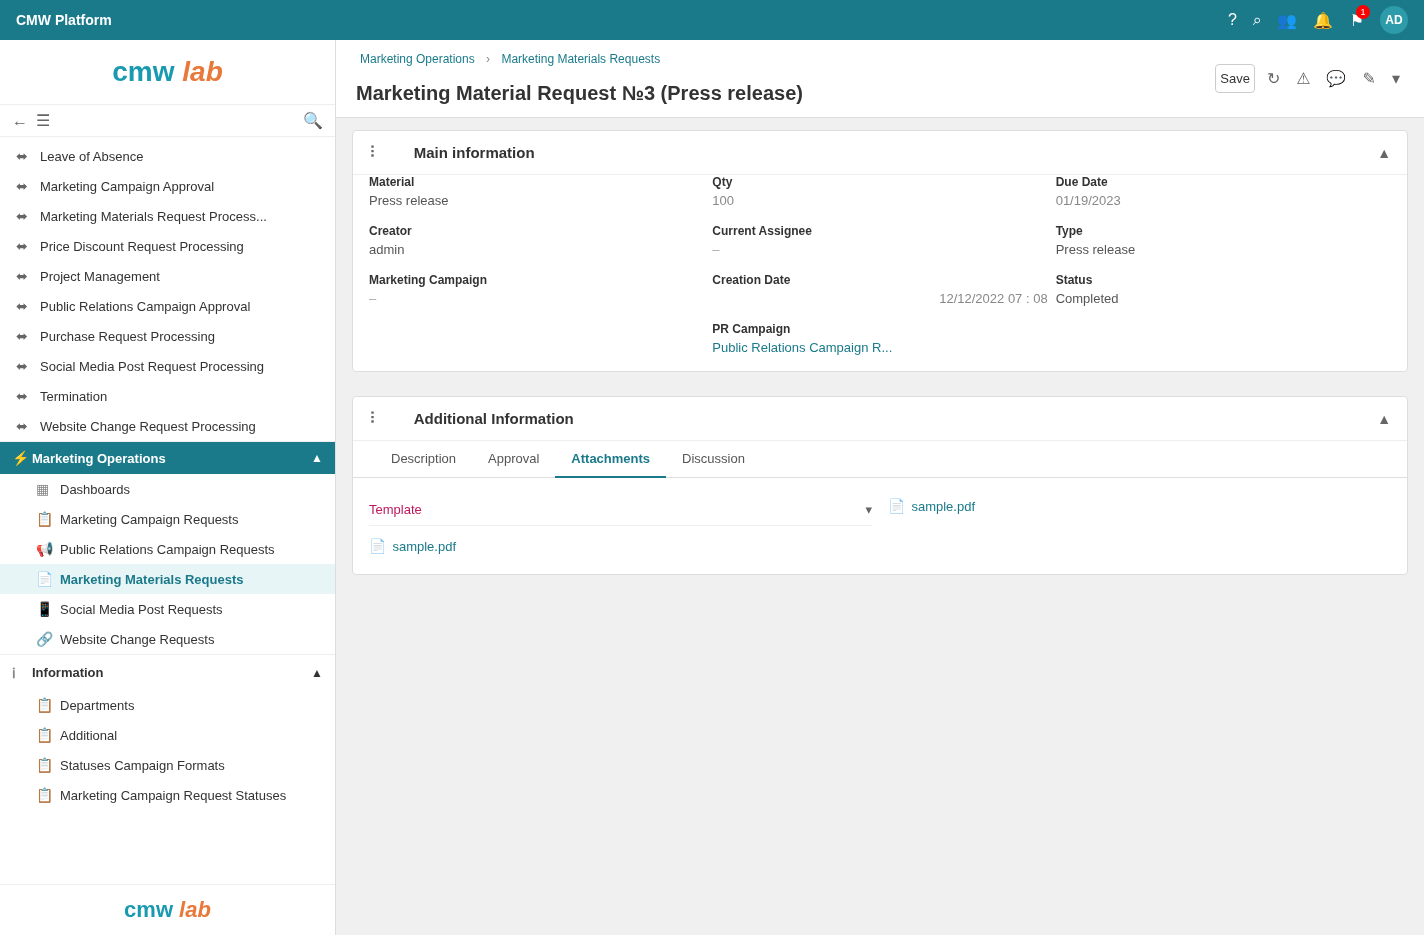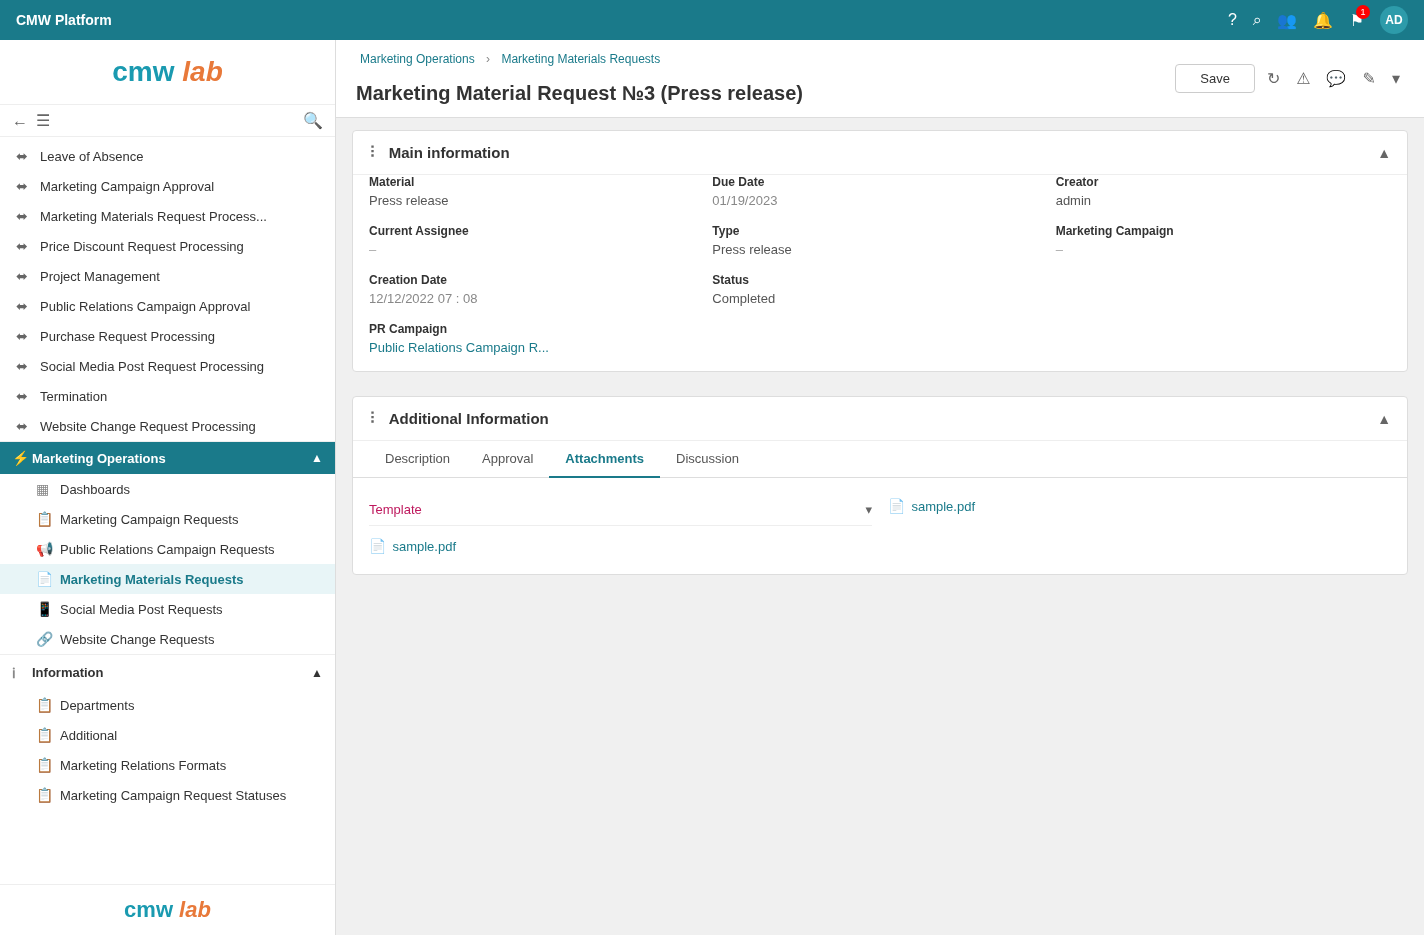--- a/index.html
+++ b/index.html
@@ -206,21 +206,21 @@
     }
     .header-actions {
       display: flex;
       align-items: center;
       gap: 8px;
     }
     .btn-save {
       background: white;
       border: 1px solid #ccc;
       border-radius: 4px;
-      padding: 6px 24px;
+      padding: 6px 4px;
       cursor: pointer;
       font-size: 13px;
       color: #333;
     }
     .header-icon-btn {
       color: #666;
       cursor: pointer;
       font-size: 16px;
       padding: 4px;
     }
@@ -237,20 +237,21 @@
       align-items: center;
       padding: 12px 16px;
       border-bottom: 1px solid #eee;
       cursor: pointer;
     }
     .panel-header-title {
       font-size: 15px;
       font-weight: bold;
       color: #333;
       flex: 1;
+      margin-left: 25px;
     }
     .panel-dots {
       color: #666;
       margin-right: 8px;
       font-size: 16px;
     }
     .panel-chevron {
       color: #666;
       font-size: 14px;
     }
@@ -273,21 +274,21 @@
       cursor: pointer;
     }
     .info-value.muted {
       color: #aaa;
     }
 
     
     .tabs {
       display: flex;
       border-bottom: 1px solid #ddd;
-      padding: 0 16px;
+      padding: 0 22px;
       gap: 0;
     }
     .tab {
       padding: 10px 16px;
       cursor: pointer;
       font-size: 13px;
       color: #555;
       border-bottom: 2px solid transparent;
       margin-bottom: -1px;
     }
@@ -448,21 +449,21 @@
       <div class="sidebar-item sub-item">
         <span class="si-icon">📋</span>
         <span>Departments</span>
       </div>
       <div class="sidebar-item sub-item">
         <span class="si-icon">📋</span>
         <span>Additional</span>
       </div>
       <div class="sidebar-item sub-item">
         <span class="si-icon">📋</span>
-        <span>Marketing Relations Formats</span>
+        <span>Statuses Campaign Formats</span>
       </div>
       <div class="sidebar-item sub-item">
         <span class="si-icon">📋</span>
         <span>Marketing Campaign Request Statuses</span>
       </div>
     </div>
 
     <div class="sidebar-footer">
       <div class="logo-text" style="font-size:22px;">
         <span>cmw </span><span class="lab">lab</span>
@@ -498,20 +499,24 @@
         <span class="panel-chevron">▲</span>
       </div>
       <div class="panel-body">
 
         <div style="display:grid; grid-template-columns: 1fr 1fr 1fr; gap: 16px 8px; margin-top:-16px;">
           <div class="info-cell">
             <div class="info-label">Material</div>
             <div class="info-value">Press release</div>
           </div>
           <div class="info-cell">
+            <div class="info-label">Qty</div>
+            <div class="info-value" style="color:#888;">100</div>
+          </div>
+          <div class="info-cell">
             <div class="info-label">Due Date</div>
             <div class="info-value" style="color:#888;">01/19/2023</div>
           </div>
           <div class="info-cell">
             <div class="info-label">Creator</div>
             <div class="info-value">admin</div>
           </div>
           <div class="info-cell">
             <div class="info-label">Current Assignee</div>
             <div class="info-value muted">–</div>
@@ -520,21 +525,21 @@
           <div class="info-cell">
             <div class="info-label">Type</div>
             <div class="info-value">Press release</div>
           </div>
           <div class="info-cell" style="grid-column: span 1;">
             <div class="info-label">Marketing Campaign</div>
             <div class="info-value muted">–</div>
           </div>
           <div class="info-cell">
             <div class="info-label">Creation Date</div>
-            <div class="info-value" style="color:#888;">12/12/2022   07 : 08</div>
+            <div class="info-value" style="color:#888;text-align:right;">12/12/2022   07 : 08</div>
           </div>
           <div class="info-cell">
             <div class="info-label">Status</div>
             <div class="info-value">Completed</div>
           </div>
           <div class="info-cell"></div>
 
           <div class="info-cell">
             <div class="info-label">PR Campaign</div>
             <div class="info-value link">Public Relations Campaign R...</div>

